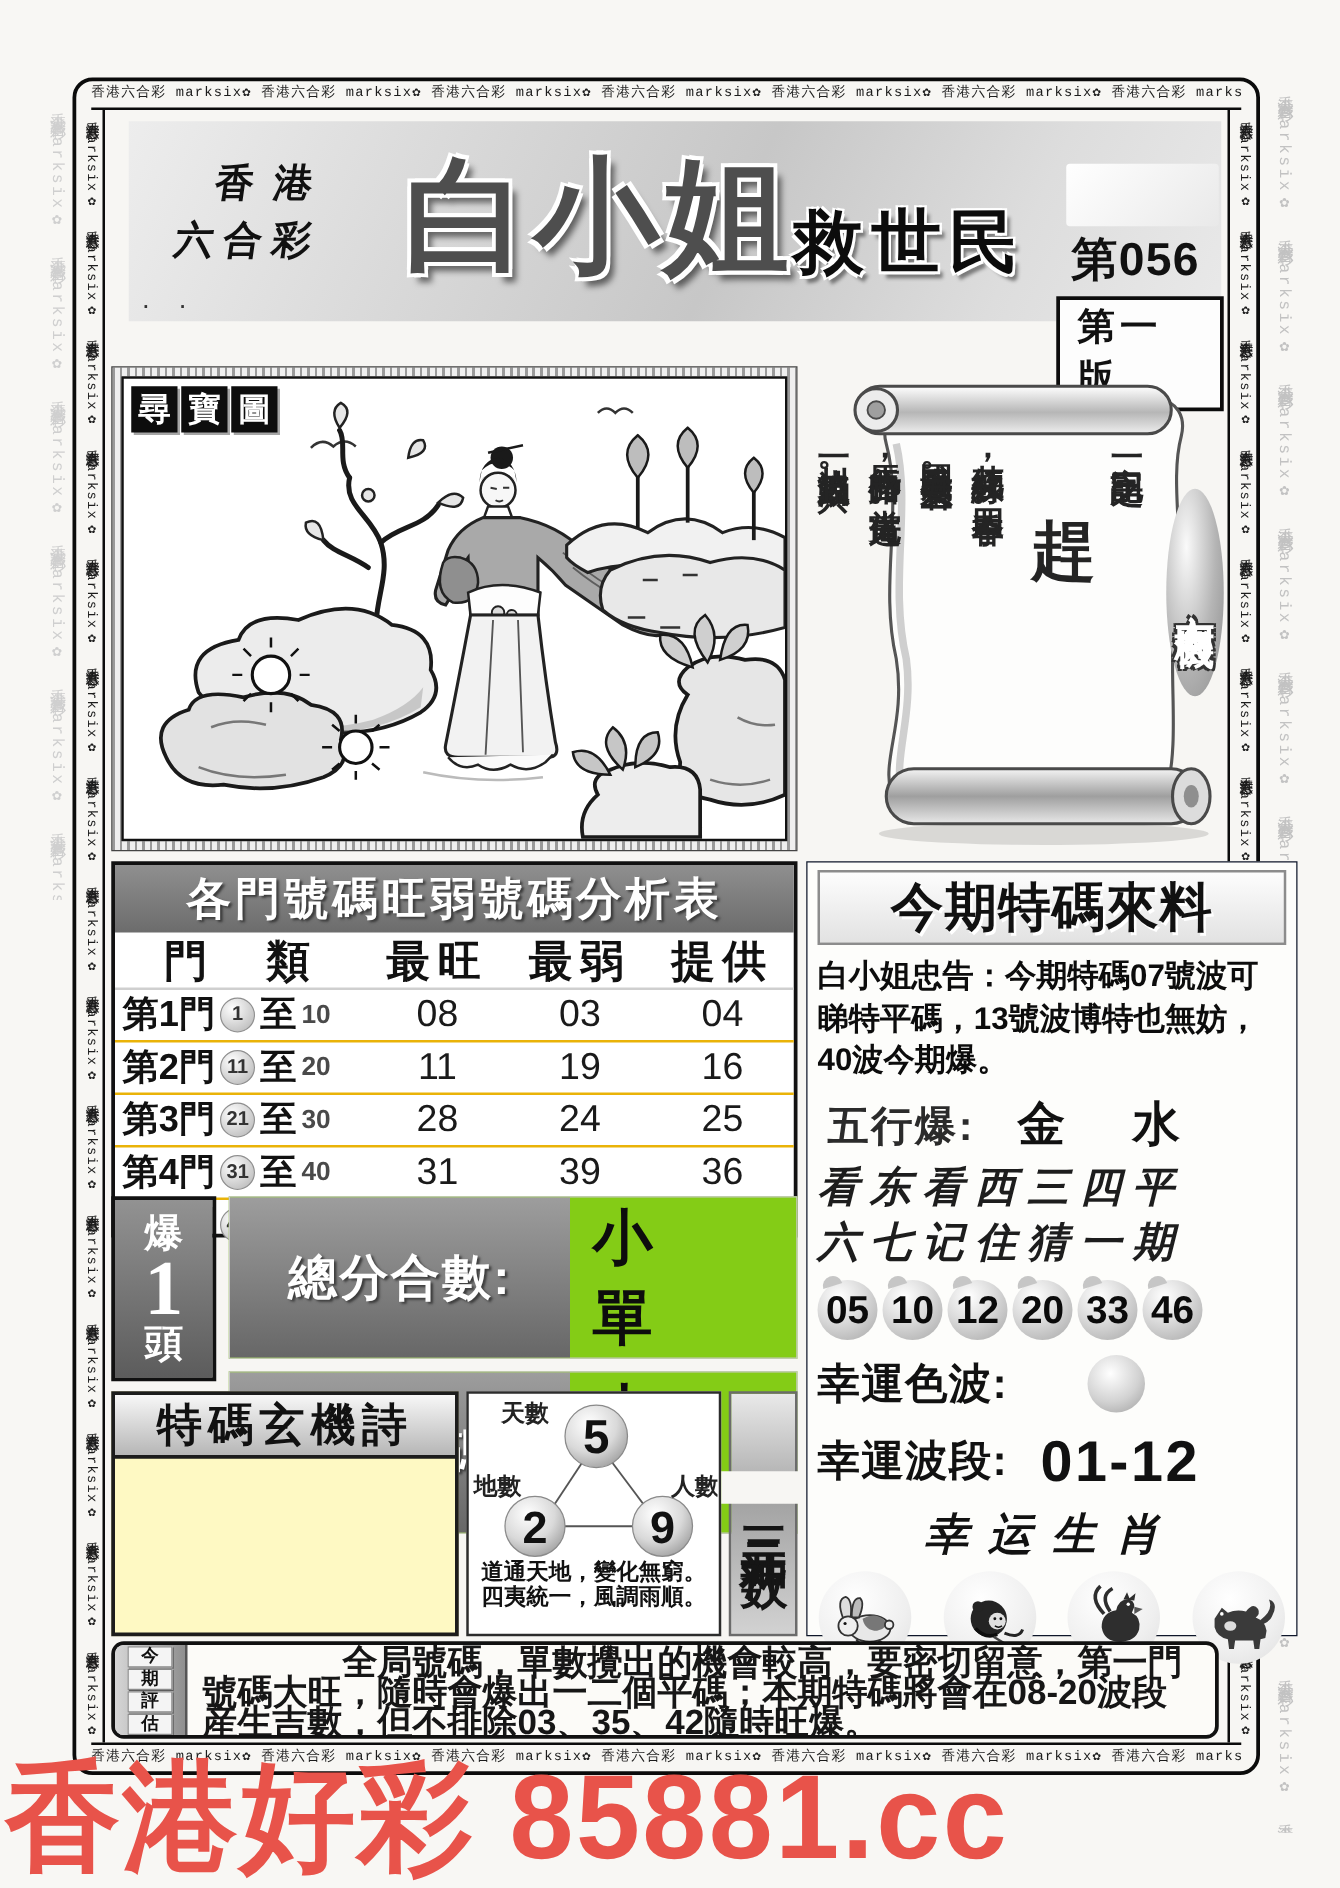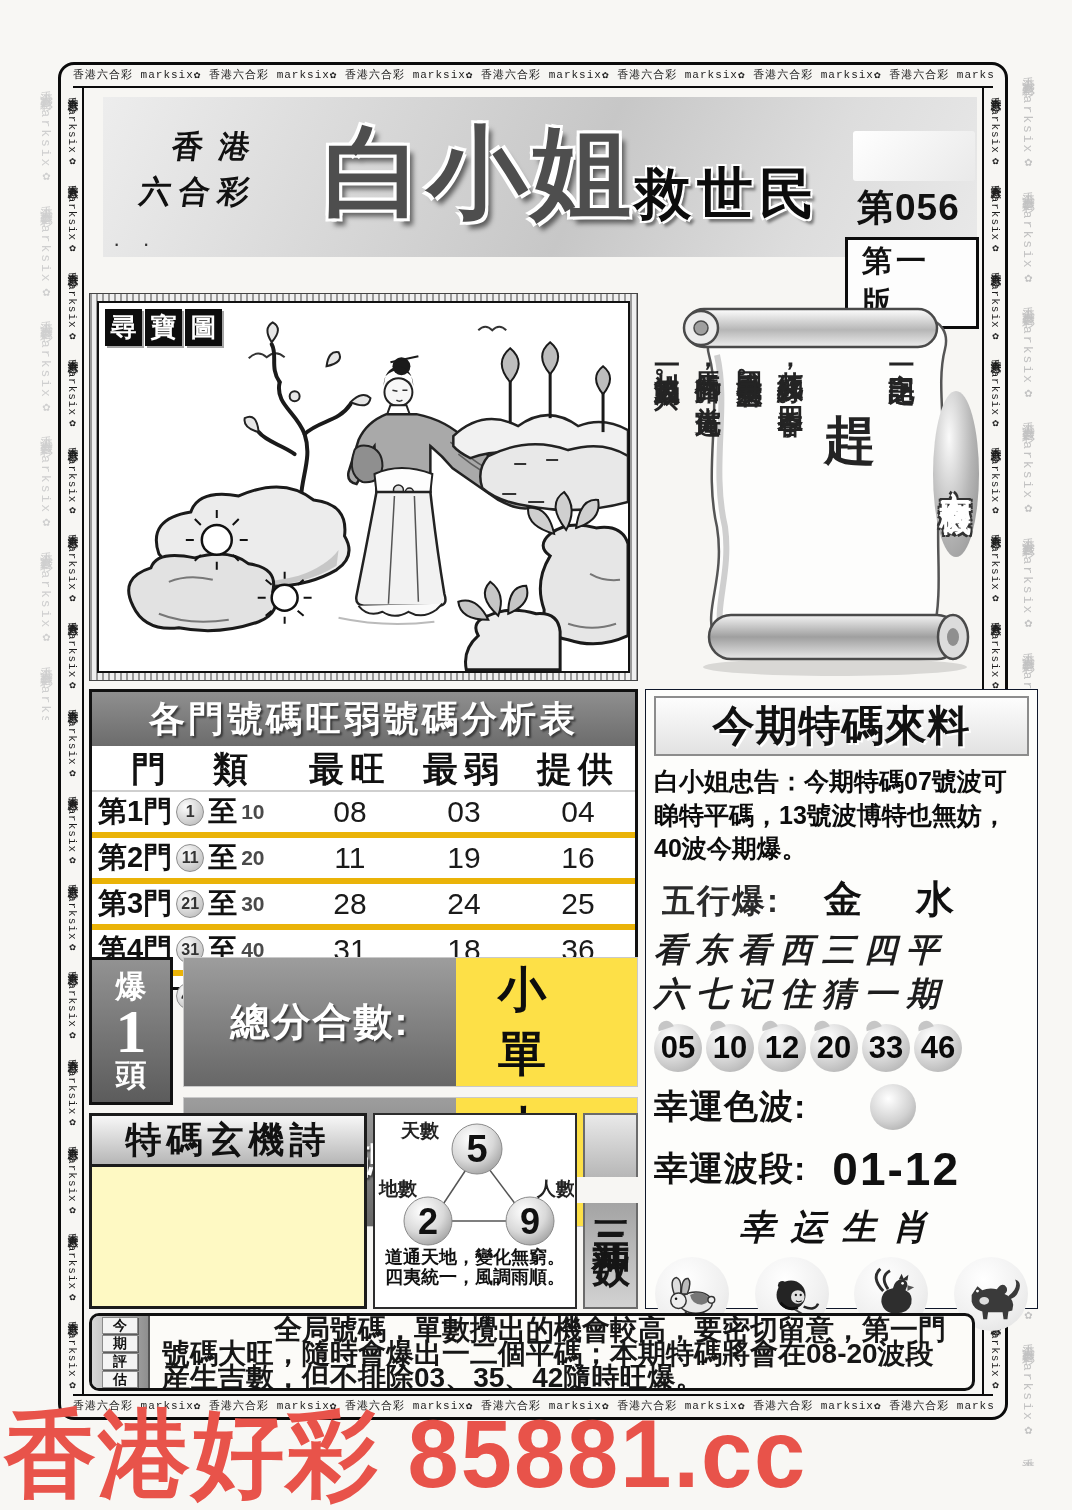--- a/index.html
+++ b/index.html
@@ -52,38 +52,38 @@
   
   .analysis{position:absolute;left:2px;top:598px;width:549px;height:301px;border:3px solid #111;
      background:#fff;box-sizing:border-box;display:flex;flex-direction:column;}
   .analysis-title{height:54px;flex:0 0 54px;background:linear-gradient(#8f8f8f,#6c6c6c);color:#fff;
      font-size:36px;font-weight:900;display:flex;align-items:center;justify-content:center;
      letter-spacing:3px;text-shadow:2px 2px 2px #3a3a3a;}
   .analysis-head{display:grid;grid-template-columns:37% 21% 21% 21%;height:44px;align-items:center;
      font-size:35px;font-weight:900;border-bottom:2px solid #cfcfcf;}
   .analysis-head div{text-align:center;letter-spacing:6px;}
   .t-rows{flex:1;display:flex;flex-direction:column;}
-  .t-row{flex:1;display:grid;grid-template-columns:37% 21% 21% 21%;align-items:center;border-bottom:6px solid #eab308;}
+  .t-row{flex:1;display:grid;grid-template-columns:37% 21% 21% 21%;align-items:center;border-bottom:2px solid #eab308;}
   .t-row:last-child{border-bottom:none;}
   .c-door{display:flex;align-items:center;gap:4px;padding-left:6px;font-size:29px;font-weight:900;}
   .num-circle{width:26px;height:26px;border-radius:50%;flex:0 0 26px;
      background:radial-gradient(circle at 35% 30%,#fefefe,#b2b2b2);border:1px solid #8f8f8f;
      font-size:16px;font-weight:bold;color:#333;display:inline-flex;align-items:center;justify-content:center;}
   .zhi{font-size:29px;font-weight:900;}
   .end-num{font-size:21px;color:#4a4a4a;font-weight:bold;}
   .c-val{text-align:center;font-size:30px;font-weight:normal;color:#1a1a1a;}
   
   .burst{position:absolute;left:2px;top:866px;width:549px;height:148px;display:flex;gap:10px;}
   .burst-label{width:84px;flex:0 0 84px;background:linear-gradient(#929292,#5c5c5c);border:3px solid #111;
      box-sizing:border-box;color:#fff;display:flex;flex-direction:column;align-items:center;
      justify-content:center;line-height:.95;font-family:"Liberation Serif",serif;}
   .burst-label .ch{font-size:31px;font-weight:900;}
   .burst-label .num{font-size:62px;font-weight:900;}
   .burst-rows{flex:1;display:flex;flex-direction:column;gap:10px;}
-  .burst-row{flex:1;display:flex;background:#fde047;border:1px solid #c9c9c9;gap:24px;}
+  .burst-row{flex:1;display:flex;background:#84cc16;border:1px solid #c9c9c9;}
   .burst-row .lab{width:272px;flex:0 0 272px;background:linear-gradient(#9d9d9d,#676767);color:#fff;
      font-size:39px;font-weight:900;display:flex;align-items:center;justify-content:center;
      letter-spacing:2px;text-shadow:2px 2px 2px #3c3c3c;}
   .burst-row .val{flex:1;display:flex;align-items:center;justify-content:center;font-size:48px;
      font-weight:900;font-family:"Liberation Serif",serif;letter-spacing:24px;padding-left:18px;color:#0d0d0d;}
   
   .poem-area{position:absolute;left:2px;top:1022px;width:549px;height:196px;display:flex;gap:6px;}
   .poem-box{width:278px;flex:0 0 278px;border:3px solid #1c1c1c;box-sizing:border-box;background:#fef9c3;
      display:flex;flex-direction:column;}
   .poem-title{height:48px;flex:0 0 48px;background:linear-gradient(#f7f7f7,#b6b6b6);border-bottom:3px solid #1c1c1c;
@@ -111,21 +111,21 @@
      display:flex;align-items:center;justify-content:center;writing-mode:vertical-rl;
      font-size:32px;font-weight:900;letter-spacing:4px;color:#fff;font-family:"Liberation Serif",serif;
      text-shadow:-2px -2px 0 #333,2px -2px 0 #333,-2px 2px 0 #333,2px 2px 0 #333;}
   
   .special{position:absolute;left:558px;top:598px;width:393px;height:620px;border:1px solid #0f172a;
      box-sizing:border-box;background:#fdfdfb;padding:6px 8px;display:flex;flex-direction:column;}
   .special-title{border:2px solid #8c8c8c;background:linear-gradient(#fdfdfd,#e2e2e2);height:56px;
      flex:0 0 56px;display:flex;align-items:center;justify-content:center;font-size:42px;font-weight:900;
      letter-spacing:1px;text-shadow:2px 2px 0 #fff;}
   .advice{margin-top:9px;font-size:25px;font-weight:900;line-height:1.34;color:#0c0c0c;}
-  .wuxing{display:flex;align-items:baseline;margin-top:8px;padding-left:8px;gap:10px;}
+  .wuxing{display:flex;align-items:baseline;margin-top:8px;padding-left:8px;}
   .wuxing .lab{font-size:33px;font-weight:900;color:#2b2b2b;letter-spacing:2px;}
   .wuxing .vals{display:flex;gap:54px;margin-left:34px;font-size:38px;font-weight:900;
      font-family:"Liberation Serif",serif;}
   .hand{font-family:"DejaVu Serif",serif;font-style:italic;font-weight:bold;font-size:33px;
      letter-spacing:9px;line-height:1.18;margin-top:6px;white-space:nowrap;color:#1d1d1d;}
   .balls{display:flex;gap:4px;margin-top:10px;}
   .ball{width:48px;height:48px;border-radius:50%;position:relative;
      background:radial-gradient(circle at 36% 28%,#ffffff,#dadada 45%,#a5a5a5);
      display:flex;align-items:center;justify-content:center;font-size:31px;font-weight:900;color:#0a0a0a;}
   .ball::before{content:"";position:absolute;top:-3px;left:3px;width:16px;height:8px;
@@ -314,21 +314,21 @@
               <div class="c-val">25</div>
             </div>
             <div class="t-row">
               <div class="c-door">
                 <span class="door-label">第4門</span>
                 <span class="num-circle">31</span>
                 <span class="zhi">至</span>
                 <span class="end-num">40</span>
               </div>
               <div class="c-val">31</div>
-              <div class="c-val">18</div>
+              <div class="c-val">39</div>
               <div class="c-val">36</div>
             </div>
             <div class="t-row">
               <div class="c-door">
                 <span class="door-label">第5門</span>
                 <span class="num-circle">41</span>
                 <span class="zhi">至</span>
                 <span class="end-num">49</span>
               </div>
               <div class="c-val">49</div>

